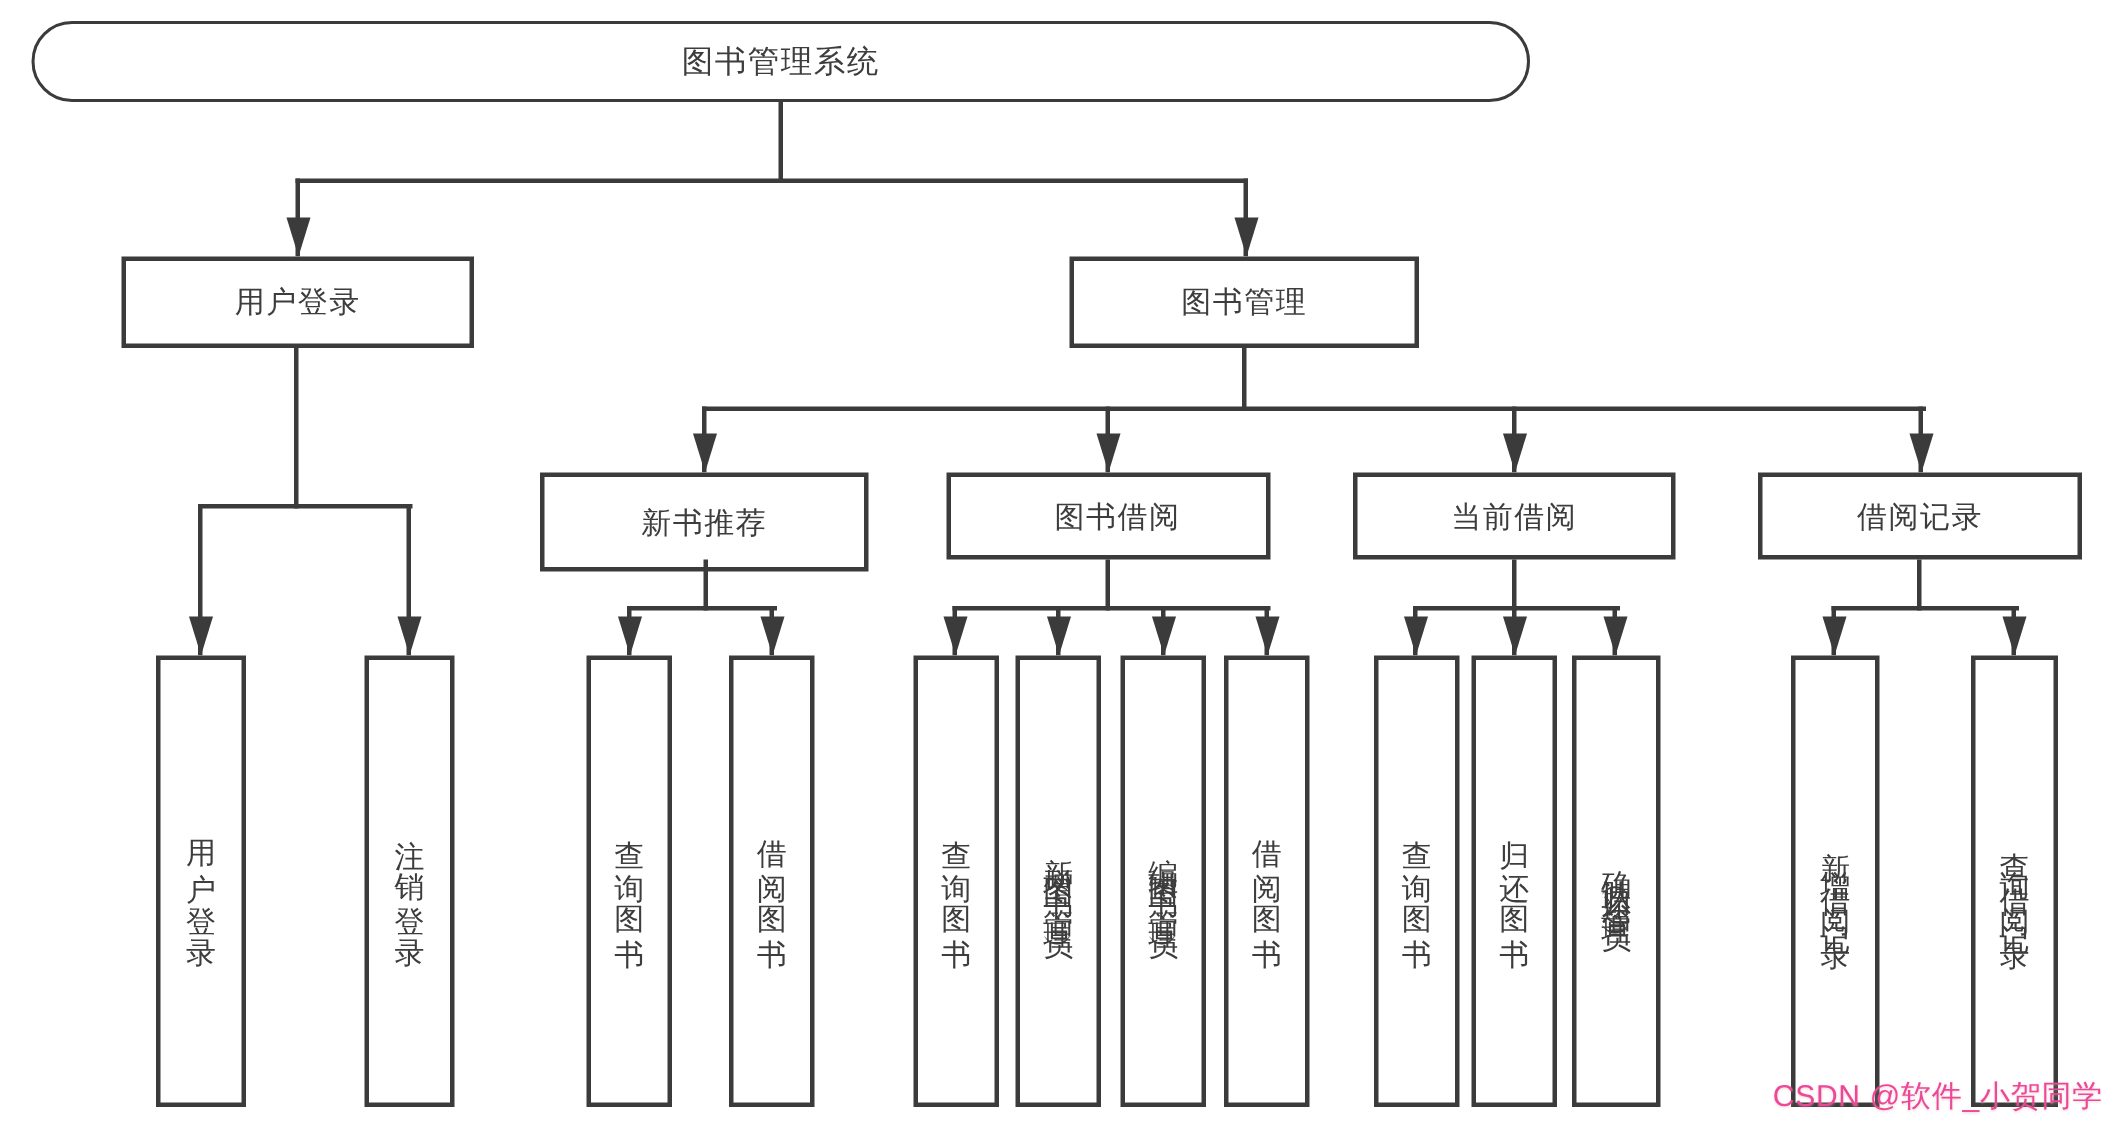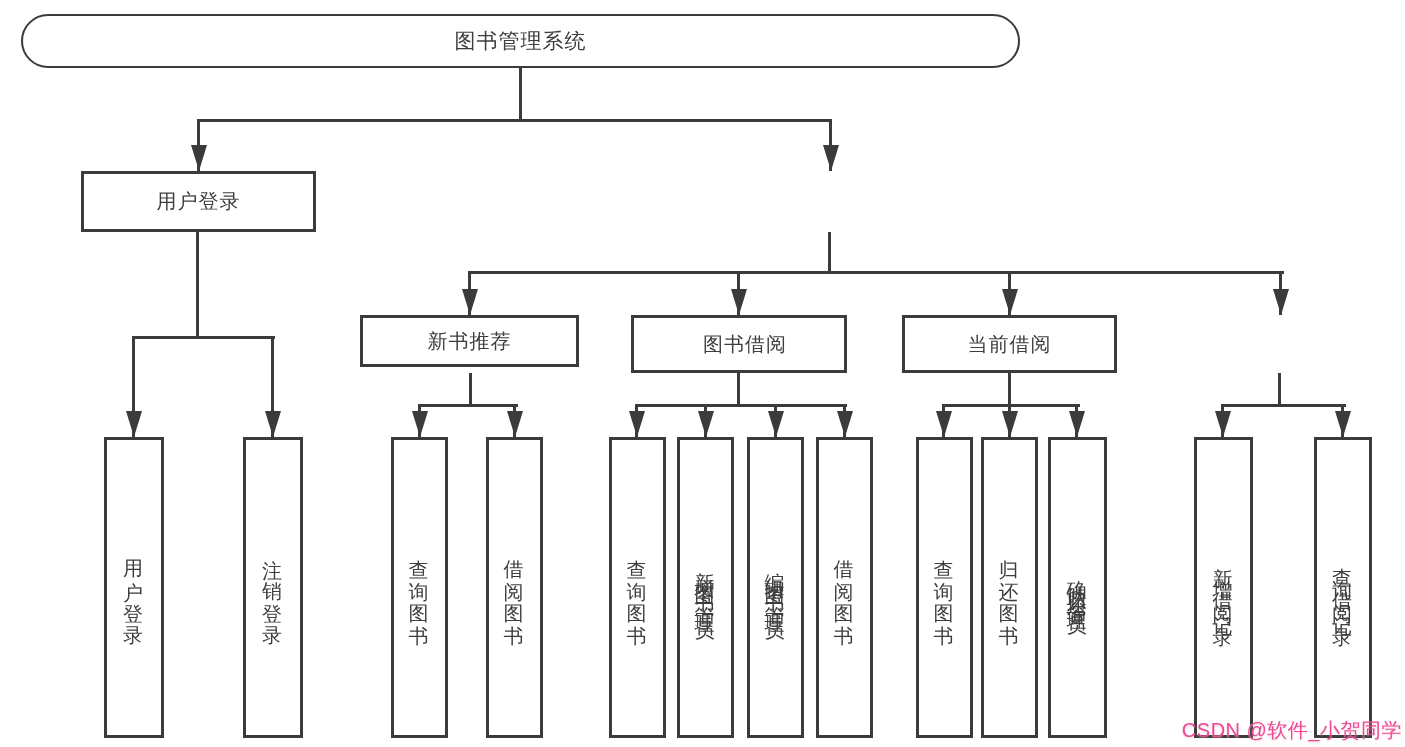--- a/index.html
+++ b/index.html
@@ -85,20 +85,21 @@
   <div class="vline" style="left:519px;top:68px;height:54px;"></div>
   <div class="hline" style="left:197px;top:119px;width:635px;"></div>
   <div class="drop" style="left:197px;top:119px;height:52px;">
       <i class="head"></i>
     </div>
   <div class="drop" style="left:829px;top:119px;height:52px;">
       <i class="head"></i>
     </div>
 
   <div class="node" style="left:81px;top:171px;width:235px;height:61px;">用户登录</div>
+  <div class="node" style="left:713px;top:171px;width:233px;height:61px;">图书管理</div>
 
   <div class="vline" style="left:196px;top:232px;height:107px;"></div>
   <div class="hline" style="left:132px;top:336px;width:143px;"></div>
   <div class="drop" style="left:132px;top:336px;height:101px;">
       <i class="head"></i>
     </div>
   <div class="drop" style="left:271px;top:336px;height:101px;">
       <i class="head"></i>
     </div>
 
@@ -110,23 +111,24 @@
   <div class="drop" style="left:737px;top:271px;height:44px;">
       <i class="head"></i>
     </div>
   <div class="drop" style="left:1008px;top:271px;height:44px;">
       <i class="head"></i>
     </div>
   <div class="drop" style="left:1279px;top:271px;height:44px;">
       <i class="head"></i>
     </div>
 
-  <div class="node" style="left:360px;top:315px;width:219px;height:52px;">新书推荐</div>
+  <div class="node" style="left:360px;top:315px;width:219px;height:66px;">新书推荐</div>
   <div class="node" style="left:631px;top:315px;width:216px;height:58px;padding-left:12px;">图书借阅</div>
   <div class="node" style="left:902px;top:315px;width:215px;height:58px;">当前借阅</div>
+  <div class="node" style="left:1172px;top:315px;width:216px;height:58px;">借阅记录</div>
 
   <div class="vline" style="left:469px;top:373px;height:34px;"></div>
   <div class="hline" style="left:418px;top:404px;width:100px;"></div>
   <div class="drop" style="left:418px;top:404px;height:33px;">
       <i class="head"></i>
     </div>
   <div class="drop" style="left:513px;top:404px;height:33px;">
       <i class="head"></i>
     </div>
 

